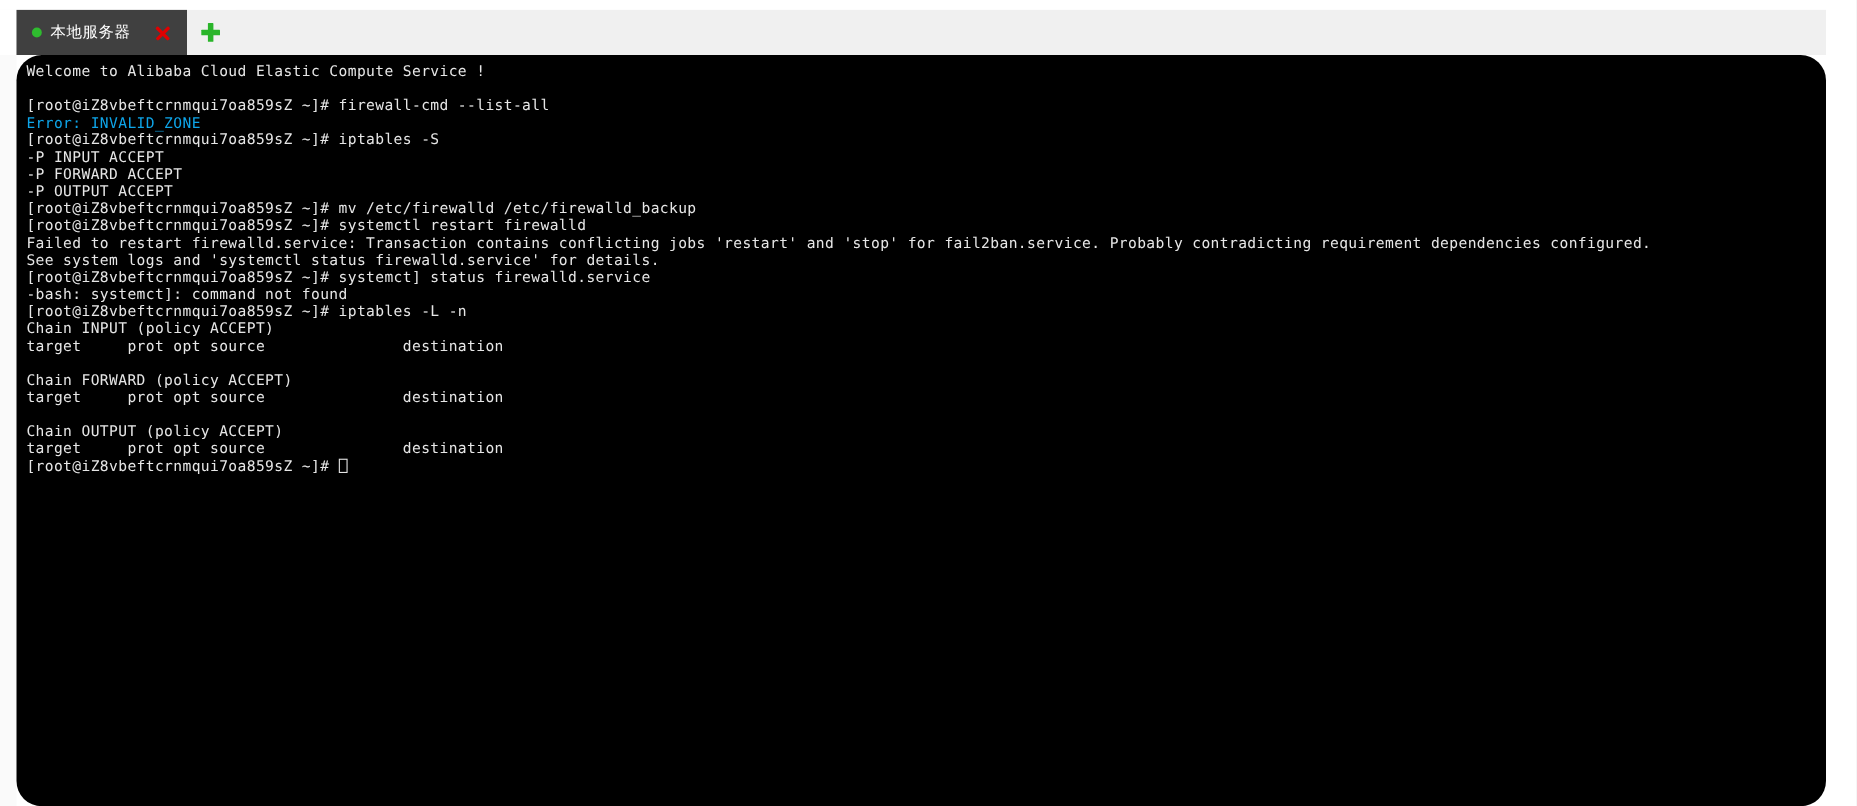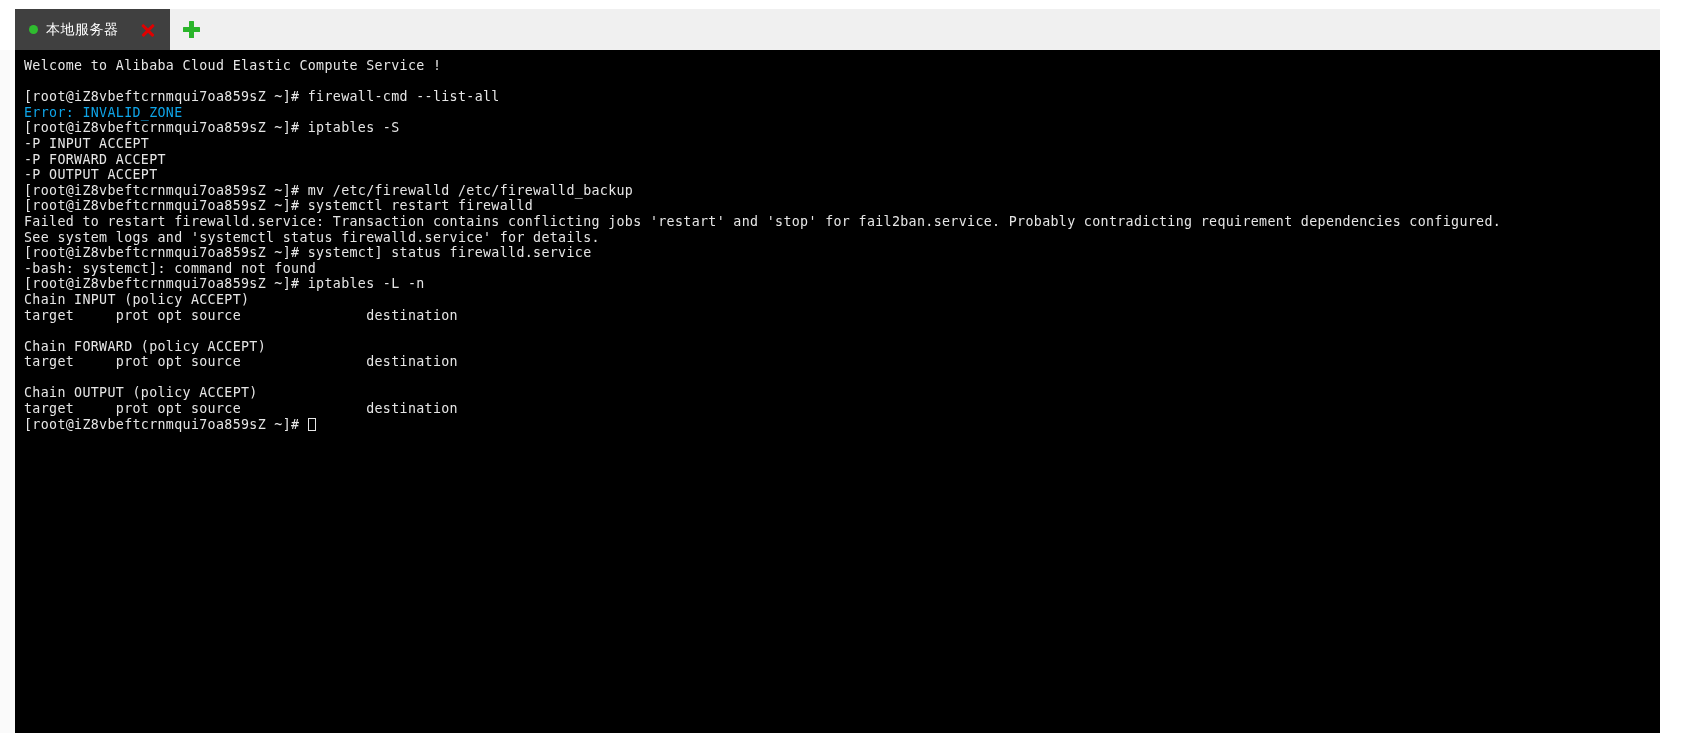--- a/index.html
+++ b/index.html
@@ -139,20 +139,21 @@
     width: 15px;
     background: #fafafa;
     flex: 0 0 auto;
   }
   .terminal {
     flex: 1 1 auto;
     background: #000000;
     overflow: hidden;
     padding: 8px 0 0 9px;
     box-sizing: border-box;
+    border-radius: 23px;
   }
   .term-lines {
     font-family: "DejaVu Sans Mono", "Liberation Mono", monospace;
     font-size: 13.3px;
     line-height: 15.6px;
     white-space: pre;
     color: #d8d8d8;
     letter-spacing: 0.34px;
   }
   .line { height: 15.6px; }

